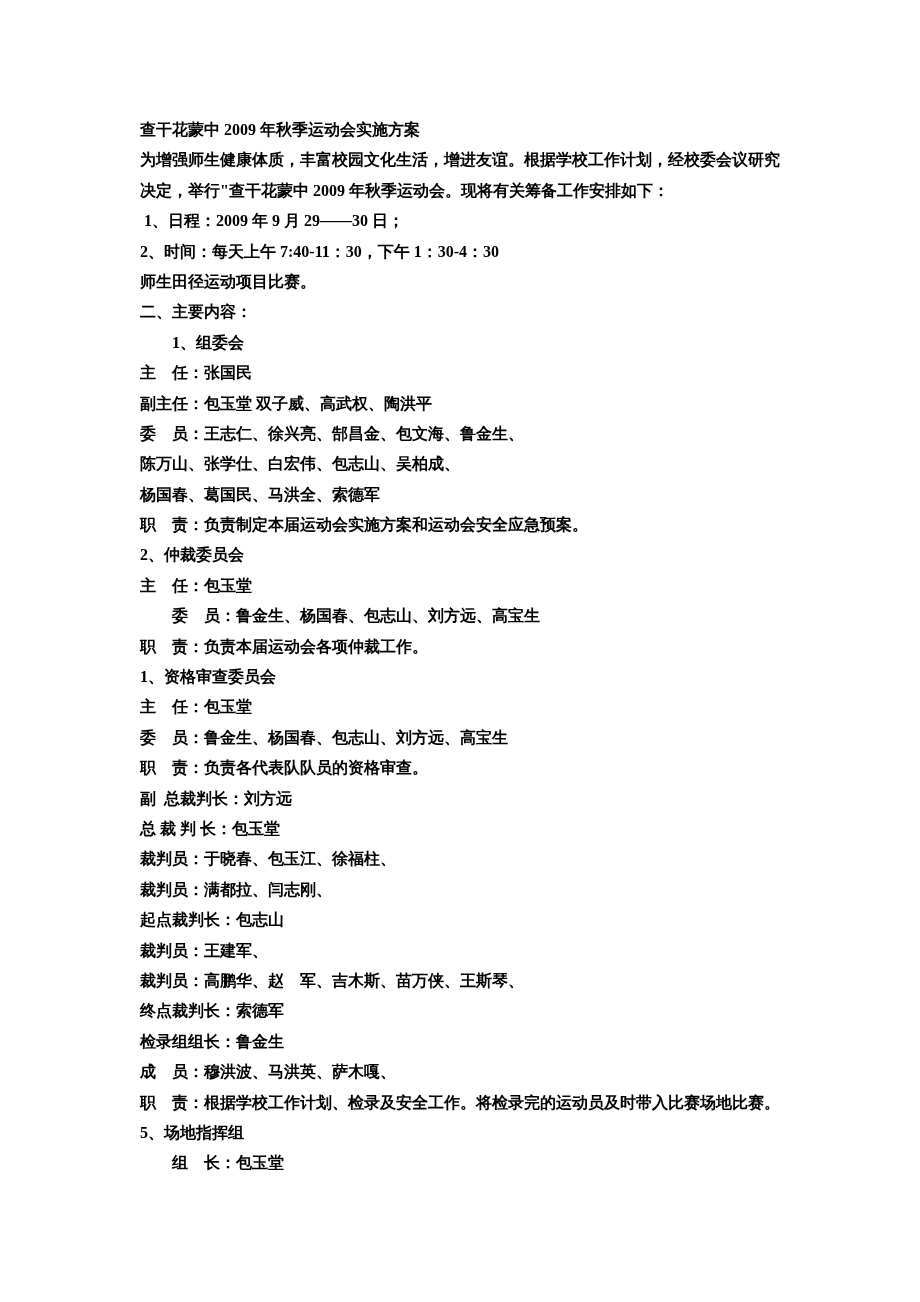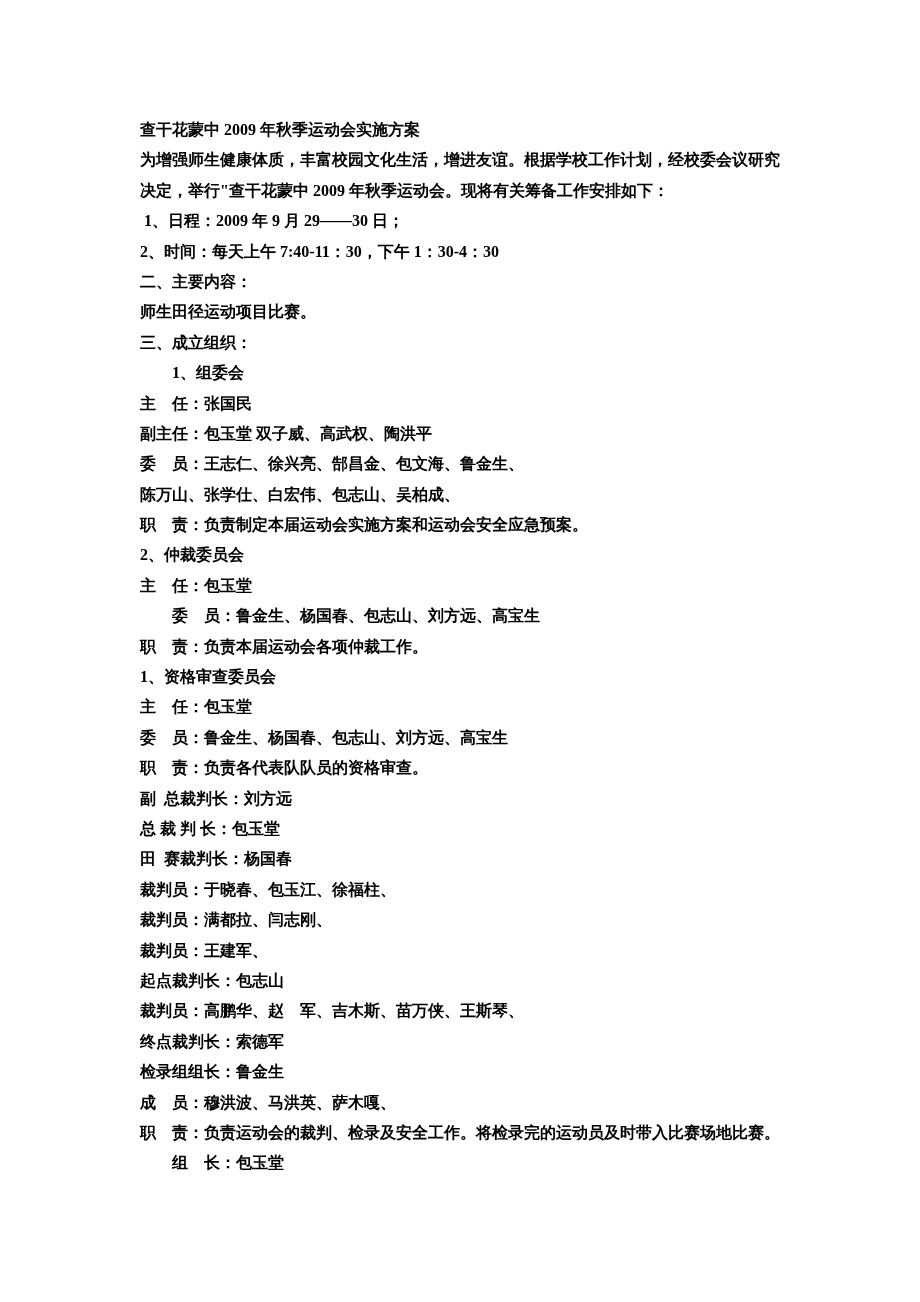--- a/index.html
+++ b/index.html
@@ -27,43 +27,43 @@
   }
 </style>
 </head>
 <body>
 
 <div class="page" id="page">
     <span class="line">查干花蒙中 2009 年秋季运动会实施方案</span>
     <span class="line">为增强师生健康体质，丰富校园文化生活，增进友谊。根据学校工作计划，经校委会议研究决定，举行"查干花蒙中 2009 年秋季运动会。现将有关筹备工作安排如下：</span>
     <span class="line"> 1、日程：2009 年 9 月 29——30 日；</span>
     <span class="line">2、时间：每天上午 7:40-11：30，下午 1：30-4：30</span>
+    <span class="line">师生田径运动项目比赛。</span>
     <span class="line">二、主要内容：</span>
-    <span class="line">师生田径运动项目比赛。</span>
-    <span class="line">三、成立组织：</span>
     <span class="line indent1">1、组委会</span>
     <span class="line">主    任：张国民</span>
     <span class="line">副主任：包玉堂 双子威、高武权、陶洪平</span>
     <span class="line">委    员：王志仁、徐兴亮、郜昌金、包文海、鲁金生、</span>
     <span class="line">陈万山、张学仕、白宏伟、包志山、吴柏成、</span>
+    <span class="line">杨国春、葛国民、马洪全、索德军</span>
     <span class="line">职    责：负责制定本届运动会实施方案和运动会安全应急预案。</span>
     <span class="line">2、仲裁委员会</span>
     <span class="line">主    任：包玉堂</span>
     <span class="line indent1">委    员：鲁金生、杨国春、包志山、刘方远、高宝生</span>
     <span class="line">职    责：负责本届运动会各项仲裁工作。</span>
     <span class="line">1、资格审查委员会</span>
     <span class="line">主    任：包玉堂</span>
     <span class="line">委    员：鲁金生、杨国春、包志山、刘方远、高宝生</span>
     <span class="line">职    责：负责各代表队队员的资格审查。</span>
     <span class="line">副  总裁判长：刘方远</span>
     <span class="line">总 裁 判 长：包玉堂</span>
-    <span class="line">田  赛裁判长：杨国春</span>
     <span class="line">裁判员：于晓春、包玉江、徐福柱、</span>
     <span class="line">裁判员：满都拉、闫志刚、</span>
+    <span class="line">起点裁判长：包志山</span>
     <span class="line">裁判员：王建军、</span>
-    <span class="line">起点裁判长：包志山</span>
     <span class="line">裁判员：高鹏华、赵    军、吉木斯、苗万侠、王斯琴、</span>
     <span class="line">终点裁判长：索德军</span>
     <span class="line">检录组组长：鲁金生</span>
     <span class="line">成    员：穆洪波、马洪英、萨木嘎、</span>
-    <span class="line">职    责：负责运动会的裁判、检录及安全工作。将检录完的运动员及时带入比赛场地比赛。</span>
+    <span class="line">职    责：根据学校工作计划、检录及安全工作。将检录完的运动员及时带入比赛场地比赛。</span>
+    <span class="line">5、场地指挥组</span>
     <span class="line indent1">组    长：包玉堂</span>
   </div>
 
 </body></html>

